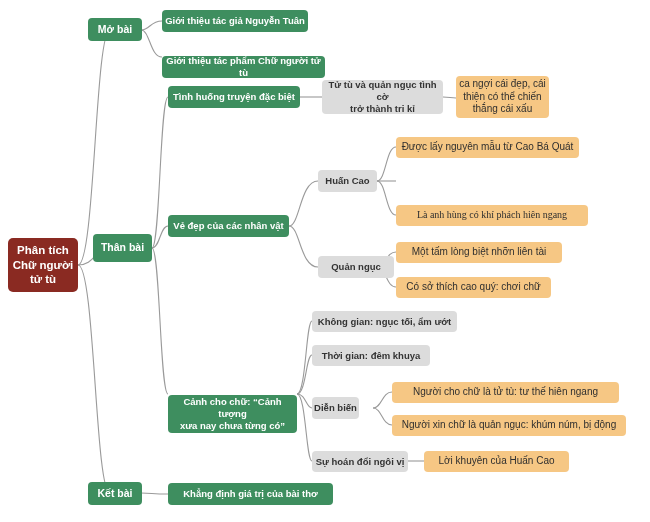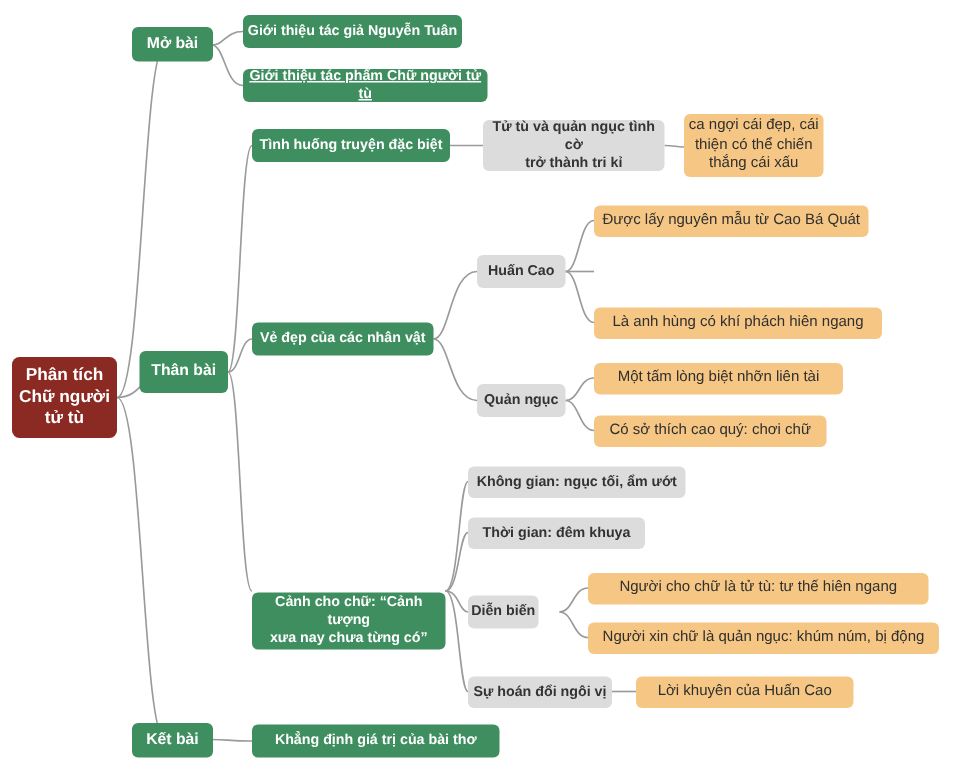--- a/index.html
+++ b/index.html
@@ -100,43 +100,43 @@
   </svg>
 
   <div class="node root" style="left:8px;top:238px;width:70px;height:54px;">Phân tích
 Chữ người
 tử tù</div>
 
   <div class="node green" style="left:88px;top:18px;width:54px;height:23px;">Mở bài</div>
 
   <div class="node green-lite" style="left:162px;top:10px;width:146px;height:22px;">Giới thiệu tác giả Nguyễn Tuân</div>
 
-  <div class="node green-lite" style="left:162px;top:46px;width:163px;height:22px;text-decoration:underline;">Giới thiệu tác phẩm Chữ người tử tù</div>
+  <div class="node green-lite" style="left:162px;top:56px;width:163px;height:22px;">Giới thiệu tác phẩm Chữ người tử tù</div>
 
   <div class="node green" style="left:93px;top:234px;width:59px;height:28px;">Thân bài</div>
 
   <div class="node green-lite" style="left:168px;top:86px;width:132px;height:22px;">Tình huống truyện đặc biệt</div>
 
   <div class="node gray" style="left:322px;top:80px;width:121px;height:34px;">Tử tù và quản ngục tình cờ
 trở thành tri kỉ</div>
 
   <div class="node orange" style="left:456px;top:76px;width:93px;height:42px;">ca ngợi cái đẹp, cái
 thiện có thể chiến
 thắng cái xấu</div>
 
   <div class="node green-lite" style="left:168px;top:215px;width:121px;height:22px;">Vẻ đẹp của các nhân vật</div>
 
   <div class="node gray" style="left:318px;top:170px;width:59px;height:22px;">Huấn Cao</div>
 
   <div class="node orange" style="left:396px;top:137px;width:183px;height:21px;">Được lấy nguyên mẫu từ Cao Bá Quát</div>
 
 
-  <div class="node orange" style="left:396px;top:205px;width:192px;height:21px;">Là anh hùng có khí phách hiên ngang</div>
+  <div class="node orange" style="left:396px;top:205px;width:192px;height:21px;font-family:Liberation Serif, serif;">Là anh hùng có khí phách hiên ngang</div>
 
-  <div class="node gray" style="left:318px;top:256px;width:59px;height:22px;">Quản ngục</div>
+  <div class="node gray" style="left:318px;top:256px;width:76px;height:22px;">Quản ngục</div>
 
   <div class="node orange" style="left:396px;top:242px;width:166px;height:21px;">Một tấm lòng biệt nhỡn liên tài</div>
 
   <div class="node orange" style="left:396px;top:277px;width:155px;height:21px;">Có sở thích cao quý: chơi chữ</div>
 
   <div class="node green-lite" style="left:168px;top:395px;width:129px;height:38px;">Cảnh cho chữ: “Cảnh tượng
 xưa nay chưa từng có”</div>
 
   <div class="node gray" style="left:312px;top:311px;width:145px;height:21px;">Không gian: ngục tối, ẩm ướt</div>
 

